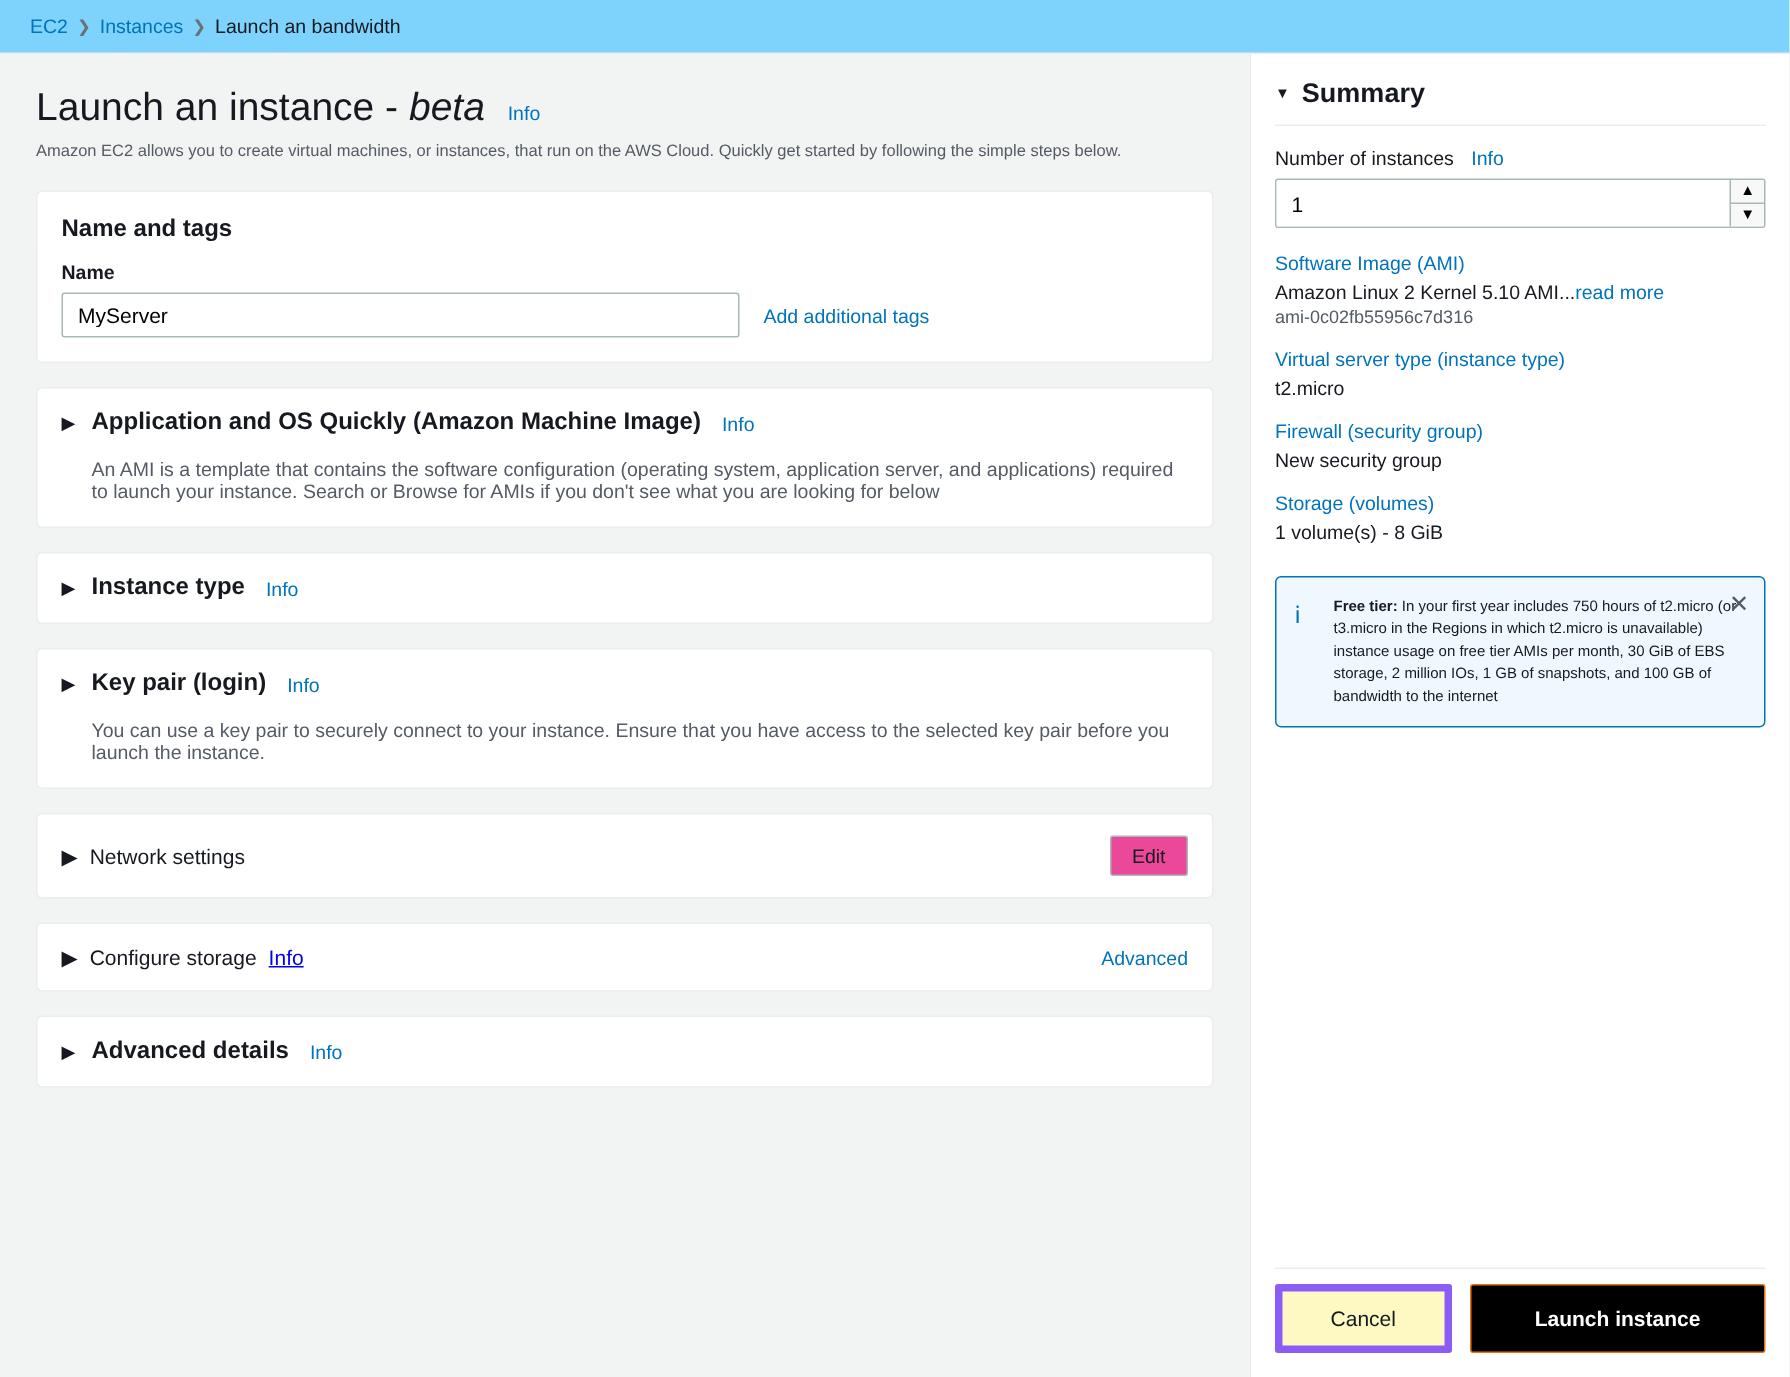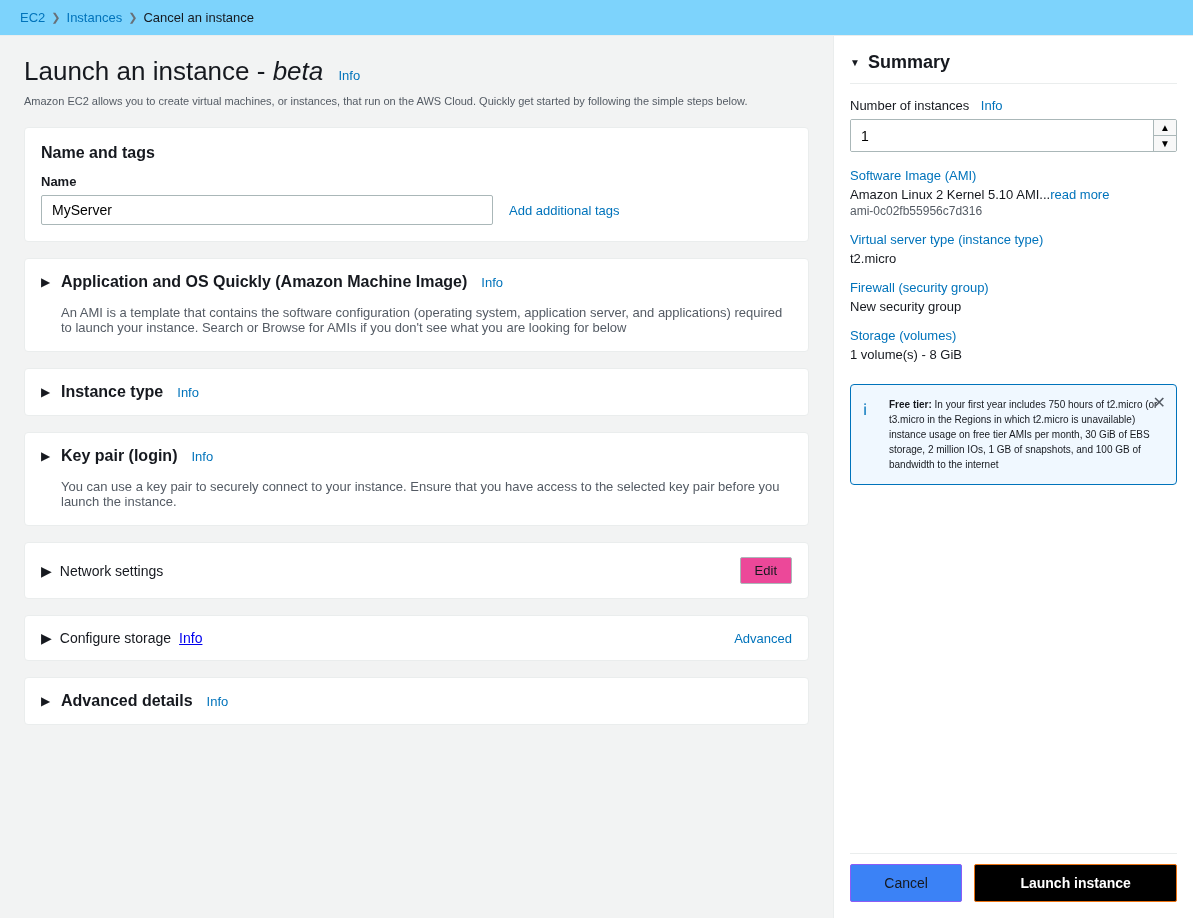--- a/index.html
+++ b/index.html
@@ -287,22 +287,22 @@
     .summary-actions {
       display: flex;
       gap: 12px;
       margin-top: auto;
       padding-top: 10px;
       border-top: 1px solid #eaeded;
     }
     .cancel-btn {
       flex: 1;
       padding: 10px;
-      background: #3b82f6;
-      border: 1px solid #8b5cf6;
+      background: #fef9c3;
+      border: 5px solid #8b5cf6;
       border-radius: 2px;
       font-size: 14px;
       cursor: pointer;
       color: #16191f;
     }
     .launch-btn {
       flex: 2;
       padding: 10px;
       background: #000000;
       border: 1px solid #ec7211;
@@ -314,21 +314,21 @@
     }
   </style>
 </head>
 <body>
 
 <div class="breadcrumb">
   <a href="#">EC2</a>
   <span class="sep">❯</span>
   <a href="#">Instances</a>
   <span class="sep">❯</span>
-  <span class="current">Cancel an instance</span>
+  <span class="current">Launch an bandwidth</span>
 </div>
 
 <div class="main-layout">
 
   <div class="left-panel">
     <h1 class="page-title">
       <span>Launch an instance - </span><em>beta</em>
       <a href="#" class="info-link">Info</a>
     </h1>
     <p class="page-description">Amazon EC2 allows you to create virtual machines, or instances, that run on the AWS Cloud. Quickly get started by following the simple steps below.</p>

